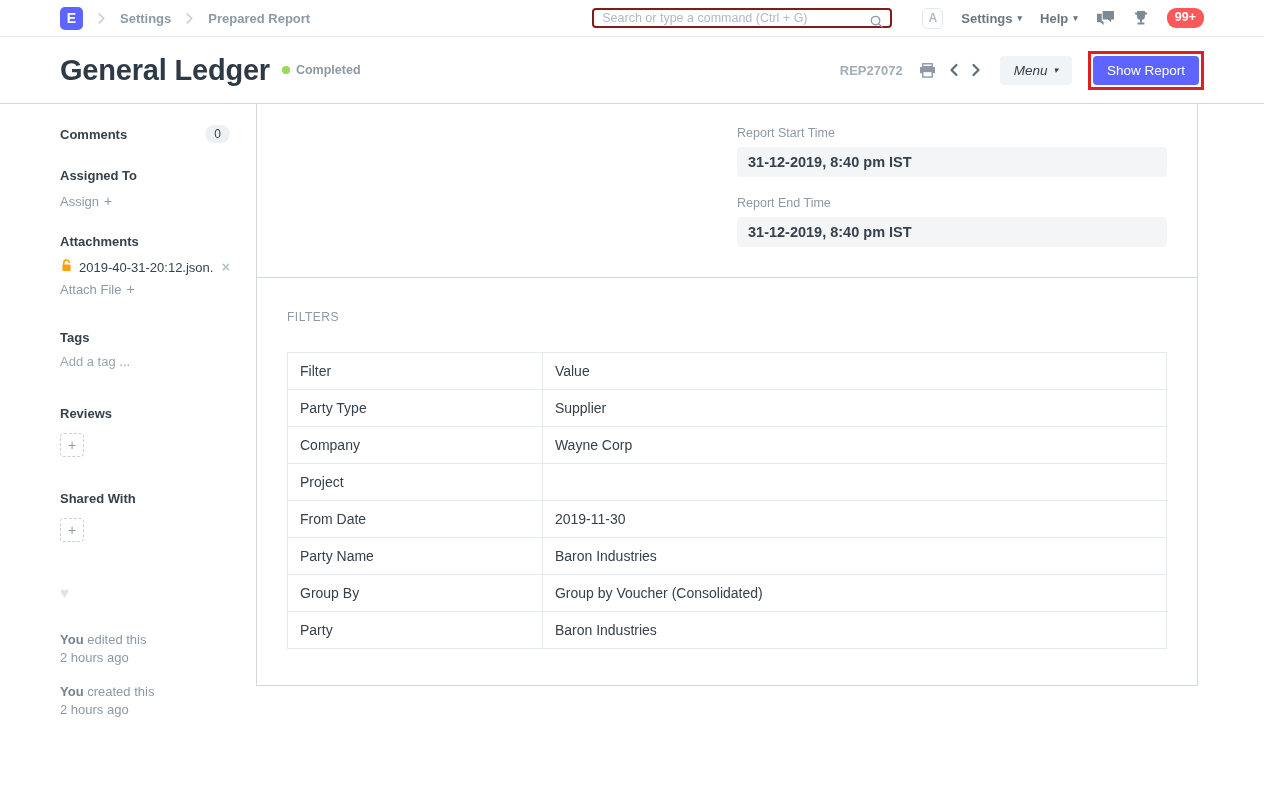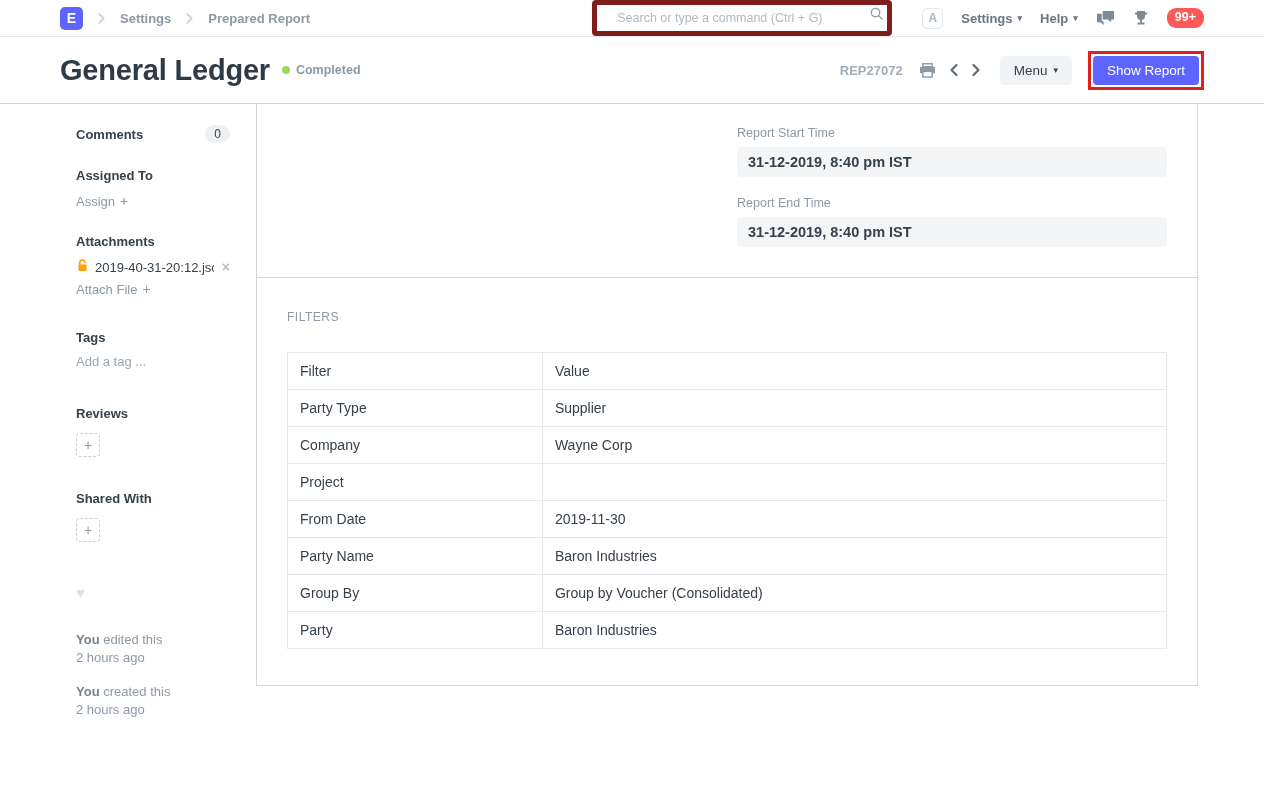--- a/index.html
+++ b/index.html
@@ -33,24 +33,24 @@
   }
   .crumb-sep { color: #c8cfd5; display: flex; align-items: center; }
   .crumb { color: #8d99a6; font-weight: 700; font-size: 13px; cursor: pointer; text-decoration: none; }
   .search-wrap {
     position: relative;
     width: 300px;
     flex-shrink: 0;
   }
   .search-input {
     width: 100%;
-    height: 36px;
-    border: 5px solid #7f1d1d;
+    height: 20px;
+    border: 2px solid #7f1d1d;
     border-radius: 4px;
-    padding: 0 30px 0 20px;
+    padding: 0 30px 0 8px;
     font-size: 12.5px;
     color: #36414c;
     font-family: "Liberation Sans", sans-serif;
     outline: none;
     background: #fff;
   }
   .search-input::placeholder { color: #b0bac3; }
   .search-icon { position: absolute; right: 8px; top: 6px; color: #8d99a6; }
   .nav-right { display: flex; align-items: center; gap: 18px; margin-left: 30px; }
   .avatar-box {
@@ -98,31 +98,31 @@
     font-family: "Liberation Sans", sans-serif;
     font-size: 13.5px;
     border: none;
     border-radius: 4px;
     padding: 7px 14px;
     cursor: pointer;
     display: inline-flex;
     align-items: center;
     gap: 6px;
   }
-  .btn-default { background: #f0f4f7; color: #36414c; margin-left: 8px; }
+  .btn-default { background: #f0f4f7; color: #36414c; margin-left: 8px; font-style: italic; }
   .btn-default .caret { color: #36414c; }
   .btn-primary { background: #5e64ff; color: #fff; font-weight: 400; }
   .annotation-box { border: 3px solid #e02020; padding: 2px; margin-left: 6px; line-height: 0; }
 
   
   .layout { display: flex; align-items: stretch; height: 685px; }
   .sidebar {
     width: 256px;
     flex-shrink: 0;
-    padding: 21px 26px 0 76px;
+    padding: 21px 26px 0 60px;
     font-size: 13px;
   }
   .sb-section { margin-bottom: 25px; }
   .sb-heading { font-size: 13px; font-weight: 700; color: #36414c; }
   .sb-row { display: flex; align-items: center; justify-content: space-between; }
   .count-badge {
     background: #eef1f3;
     color: #36414c;
     border-radius: 10px;
     font-size: 12px;

